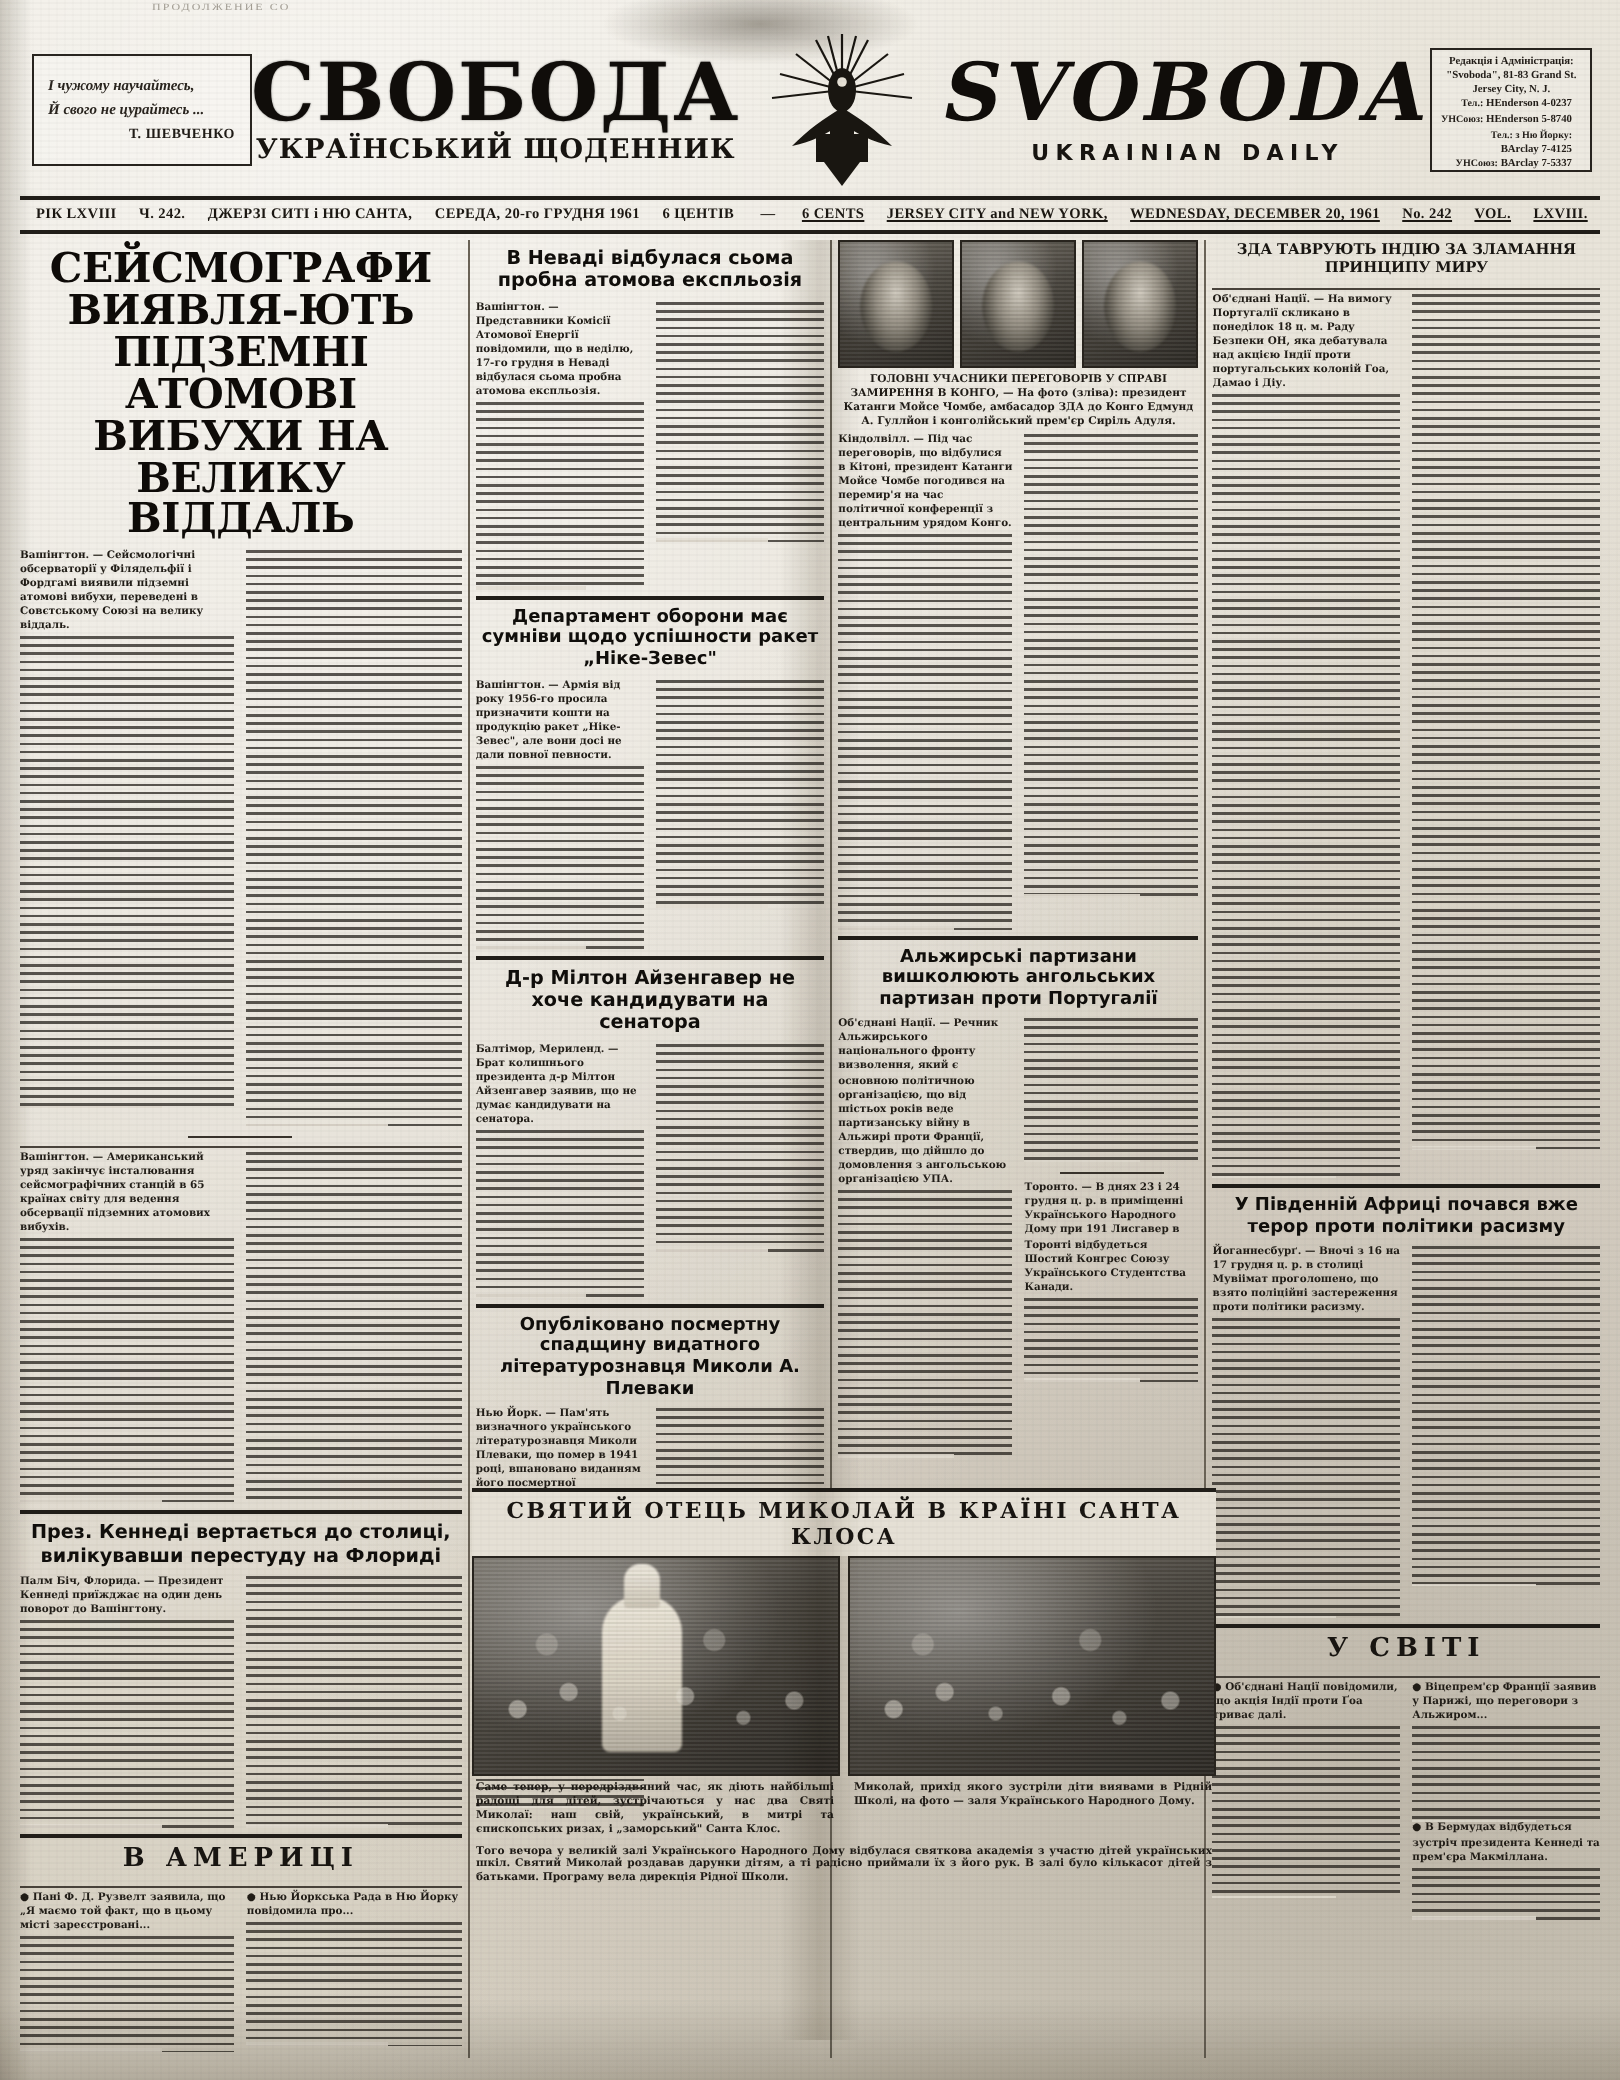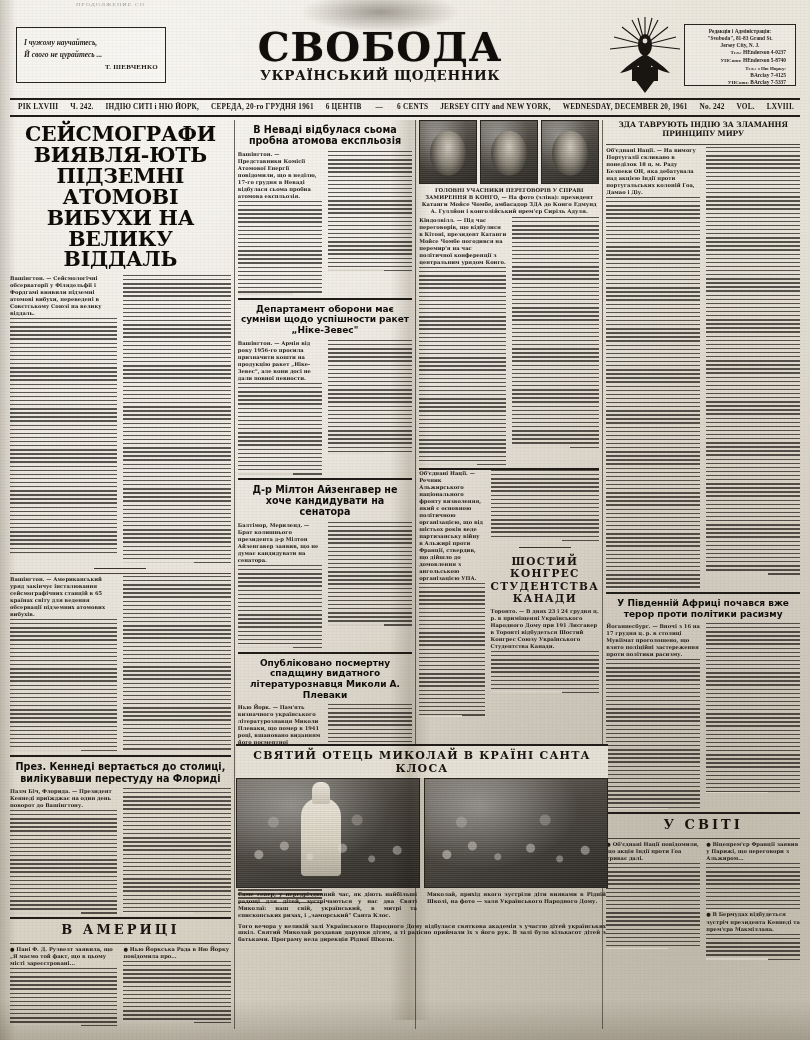--- a/index.html
+++ b/index.html
@@ -75,21 +75,21 @@
   .addrbox .r{text-align:right;padding-right:6px;}
   .addrbox .lbl{font-size:5px;}
 
   
   .rule-thick{border-top:2.5px solid #23201b;margin:2px 4px 0 4px;}
   .dateline{
     display:flex;align-items:center;justify-content:space-between;
     padding:2px 10px 2px 12px;font-size:7.3px;font-weight:700;letter-spacing:.2px;
     white-space:nowrap;color:#1d1914;
   }
-  .dateline .lat{font-family:"Liberation Serif",serif;font-weight:700;}
+  .dateline .lat{font-family:"Liberation Serif",serif;font-weight:700;text-decoration:underline;}
   .dateline .sep{padding:0 2px;}
 
   
   .body{display:flex;padding:3px 4px 0 4px;box-sizing:border-box;height:912px;}
   .col{box-sizing:border-box;}
   .vrule{border-left:1px solid #6a6458;margin:0 3px;}
   .c1{width:228px;}
   .c2{width:180px;}
   .c3{width:186px;}
   .c4{width:200px;}
@@ -230,20 +230,24 @@
             <ellipse cx="39" cy="30" rx="7" ry="11"></ellipse>
             <path d="M39 39 C30 44 22 50 14 58 C24 56 31 52 39 47 C47 52 54 56 64 58 C56 50 48 44 39 39 Z"></path>
             <path d="M33 46 h12 v20 h-12 z"></path>
             <path d="M26 52 h7 v14 h-7 z M45 52 h7 v14 h-7 z"></path>
             <path d="M30 66 h18 l-9 12 z"></path>
             <circle cx="39" cy="26" r="2.4" fill="#e3ded3"></circle>
           </g>
         </svg>
       </div>
 
+      <div style="flex:1;">
+        <div class="lat-title">SVOBODA</div>
+        <div class="lat-sub">UKRAINIAN DAILY</div>
+      </div>
     </div>
 
     <div class="addrbox">
       <span class="l">Редакція і Адміністрація:</span>
       <span class="l">"Svoboda", 81-83 Grand St.</span>
       <span class="l">Jersey City, N. J.</span>
       <span class="l r"><span class="lbl">Тел.:</span>
         <span>HEnderson 4-0237</span></span>
       <span class="l r"><span class="lbl">УНСоюз:</span>
         <span>HEnderson 5-8740</span></span>
@@ -251,21 +255,21 @@
       <span class="l r"><span>BArclay 7-4125</span></span>
       <span class="l r"><span class="lbl">УНСоюз:</span>
         <span>BArclay 7-5337</span></span>
     </div>
   </div>
 
   <div class="rule-thick"></div>
   <div class="dateline">
     <span>РІК LXVIII</span>
     <span>Ч. 242.</span>
-    <span>ІНДІЮ СИТІ і НЮ ЙОРК,</span>
+    <span>ДЖЕРЗІ СИТІ і НЮ САНТА,</span>
     <span>СЕРЕДА, 20-го ГРУДНЯ 1961</span>
     <span>6 ЦЕНТІВ</span>
     <span class="sep">—</span>
     <span class="lat">6 CENTS</span>
     <span class="lat">JERSEY CITY and NEW YORK,</span>
     <span class="lat">WEDNESDAY, DECEMBER 20, 1961</span>
     <span class="lat">No. 242</span>
     <span class="lat">VOL.</span>
     <span class="lat">LXVIII.</span>
   </div>
@@ -399,29 +403,29 @@
         <div>
           <span class="lead-in">Кіндолвілл. — Під час переговорів, що відбулися в Кітоні, президент Катанги Мойсе Чомбе погодився на перемир'я на час політичної конференції з центральним урядом Конго.</span>
           <div class="txt jst" style="height:198px"></div>
         </div>
         <div>
             <div class="txt jst" style="height:232px"></div>
           </div>
       </div>
 
       <div class="hr-d"></div>
+      <h2 class="subhead sm">Альжирські партизани вишколюють ангольських партизан проти Португалії</h2>
       <div class="split">
         <div>
           <span class="lead-in">Об'єднані Нації. — Речник Альжирського національного фронту визволення, який є основною політичною організацією, що від шістьох років веде партизанську війну в Альжирі проти Франції, ствердив, що дійшло до домовлення з ангольською організацією УПА.</span>
           <div class="txt jst" style="height:134px"></div>
         </div>
         <div>
           <div class="txt jst" style="height:72px"></div>
           <div class="hr-short"></div>
-          <h2 class="sectionhead sm">ШОСТИЙ КОНГРЕС СТУДЕНТСТВА КАНАДИ</h2>
           <span class="lead-in">Торонто. — В днях 23 і 24 грудня ц. р. в приміщенні Українського Народного Дому при 191 Лисгавер в Торонті відбудеться Шостий Конгрес Союзу Українського Студентства Канади.</span>
           <div class="txt jst" style="height:42px"></div>
         </div>
       </div>
     </div>
 
     <div class="vrule"></div>
 
     <div class="col c4">
       <div class="h-sub-caps">ЗДА ТАВРУЮТЬ ІНДІЮ ЗА ЗЛАМАННЯ ПРИНЦИПУ МИРУ</div>

